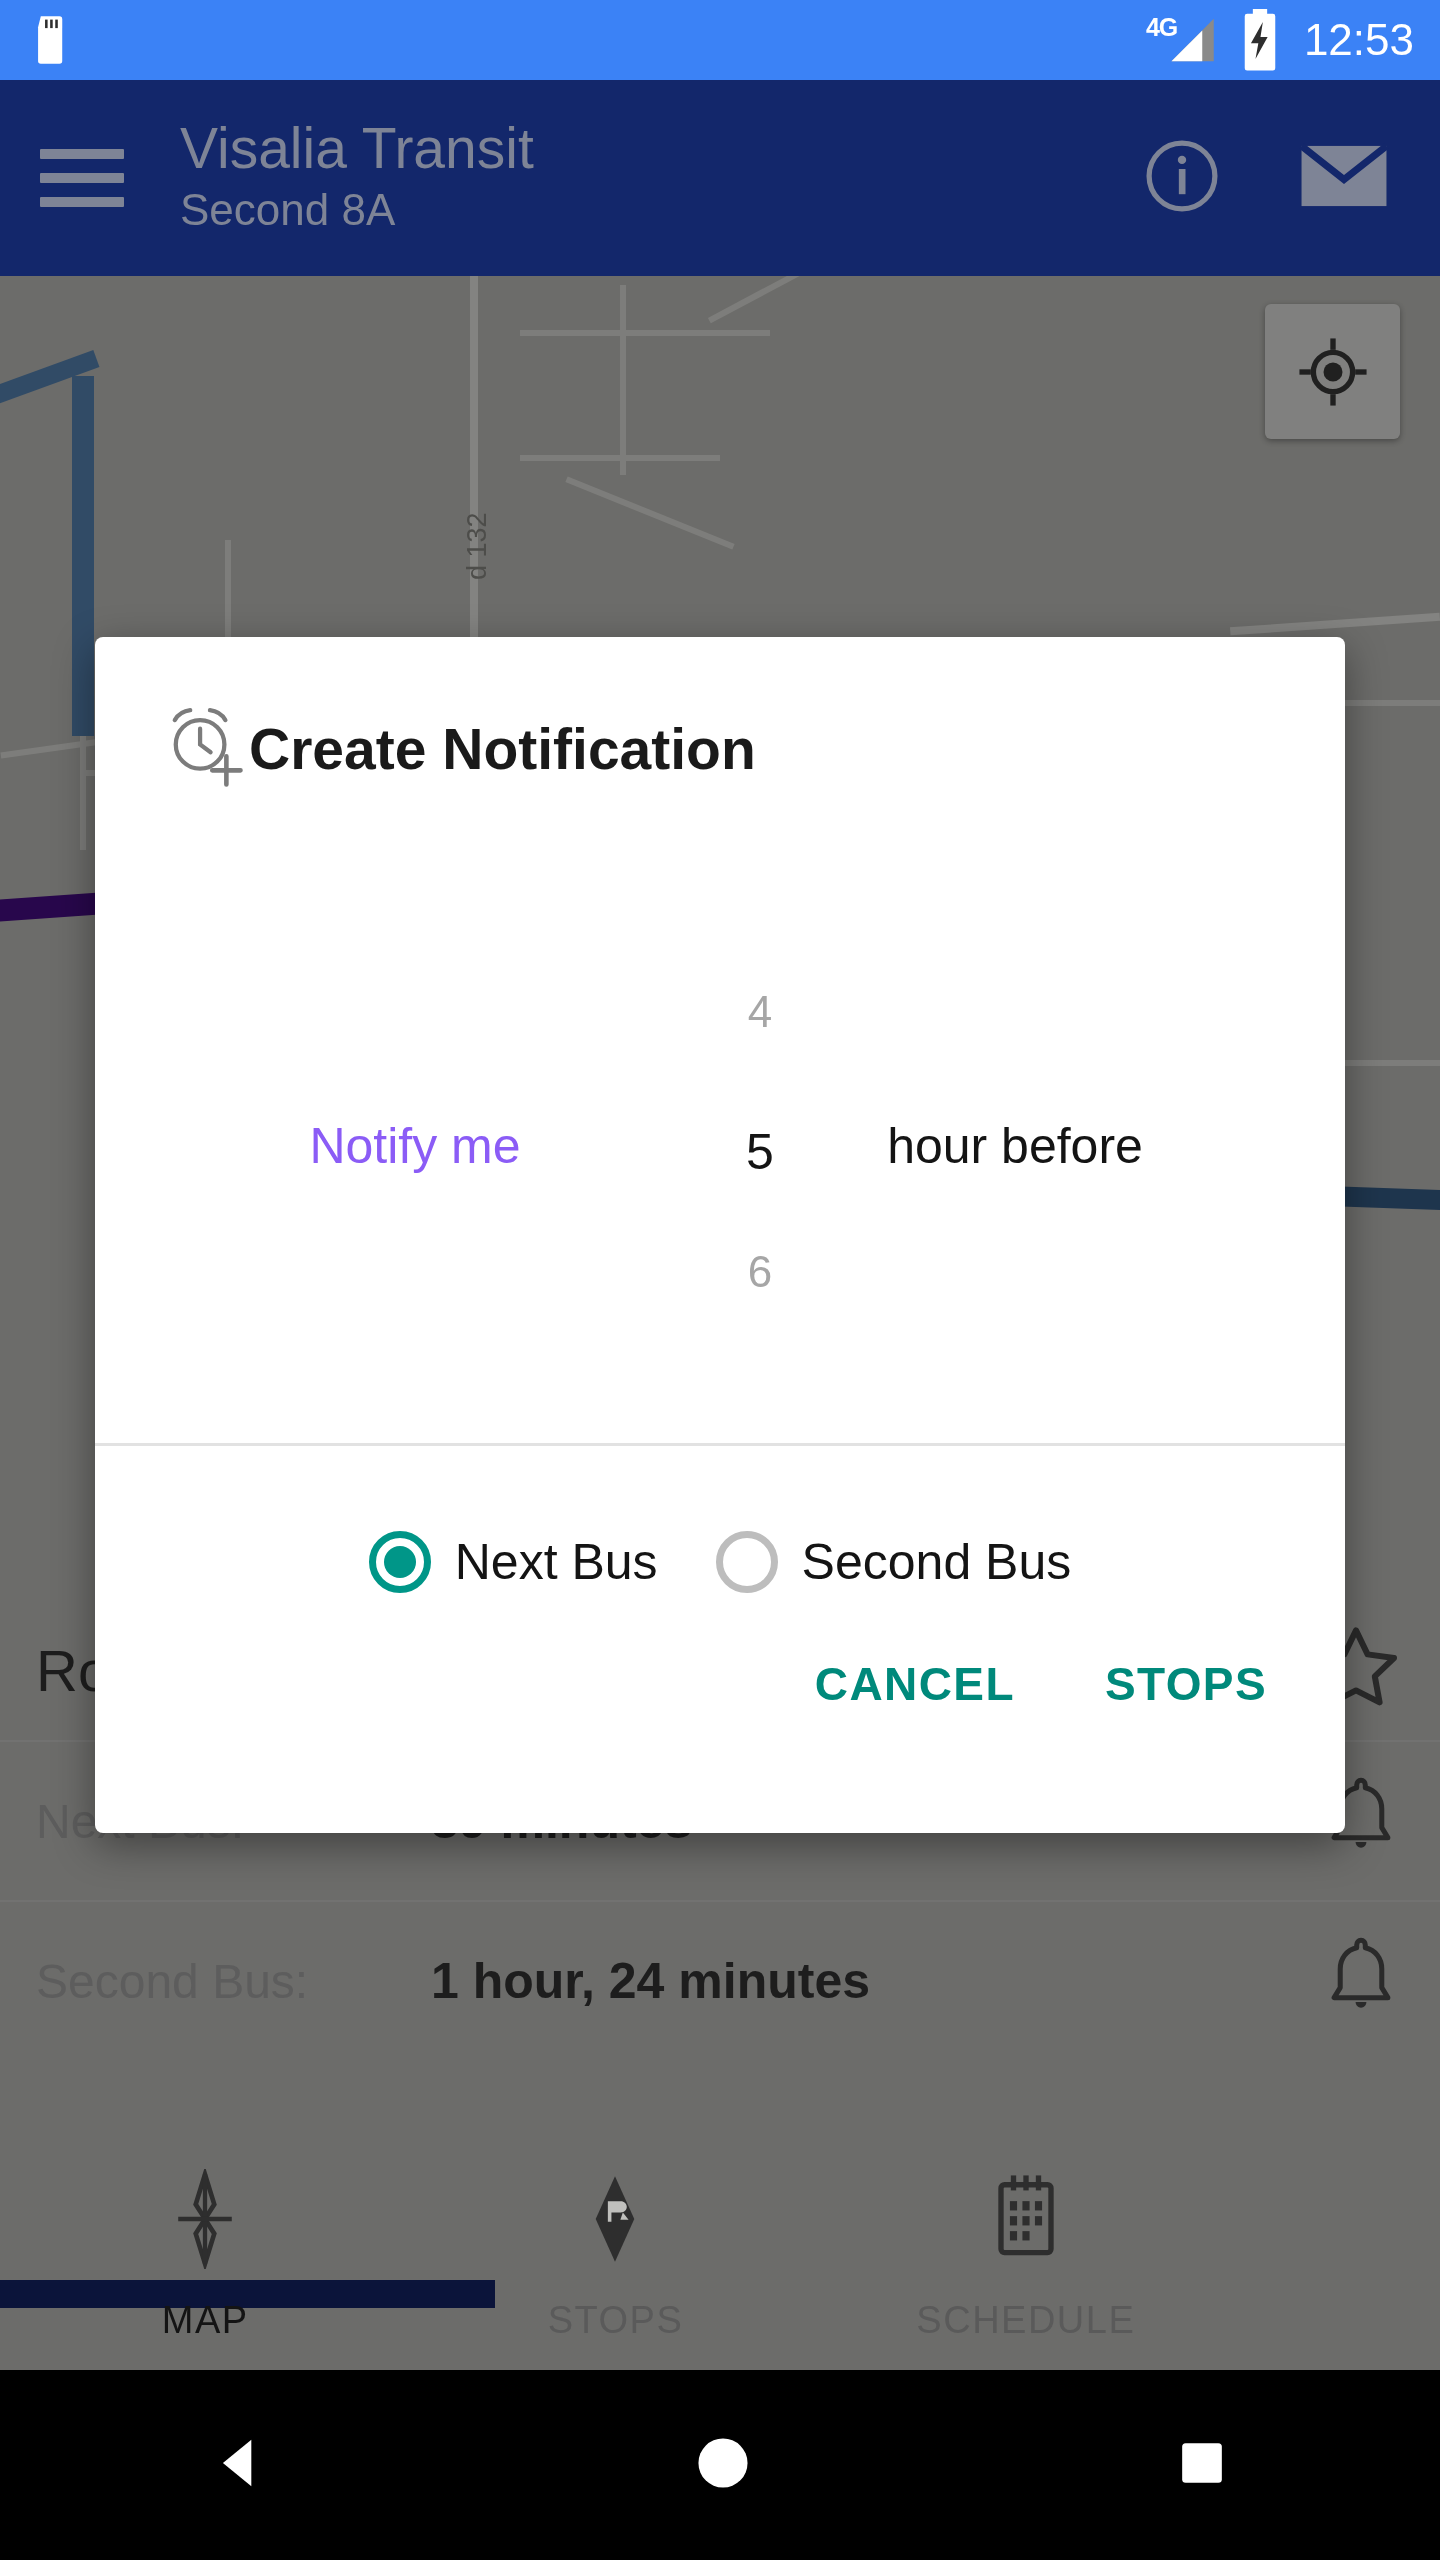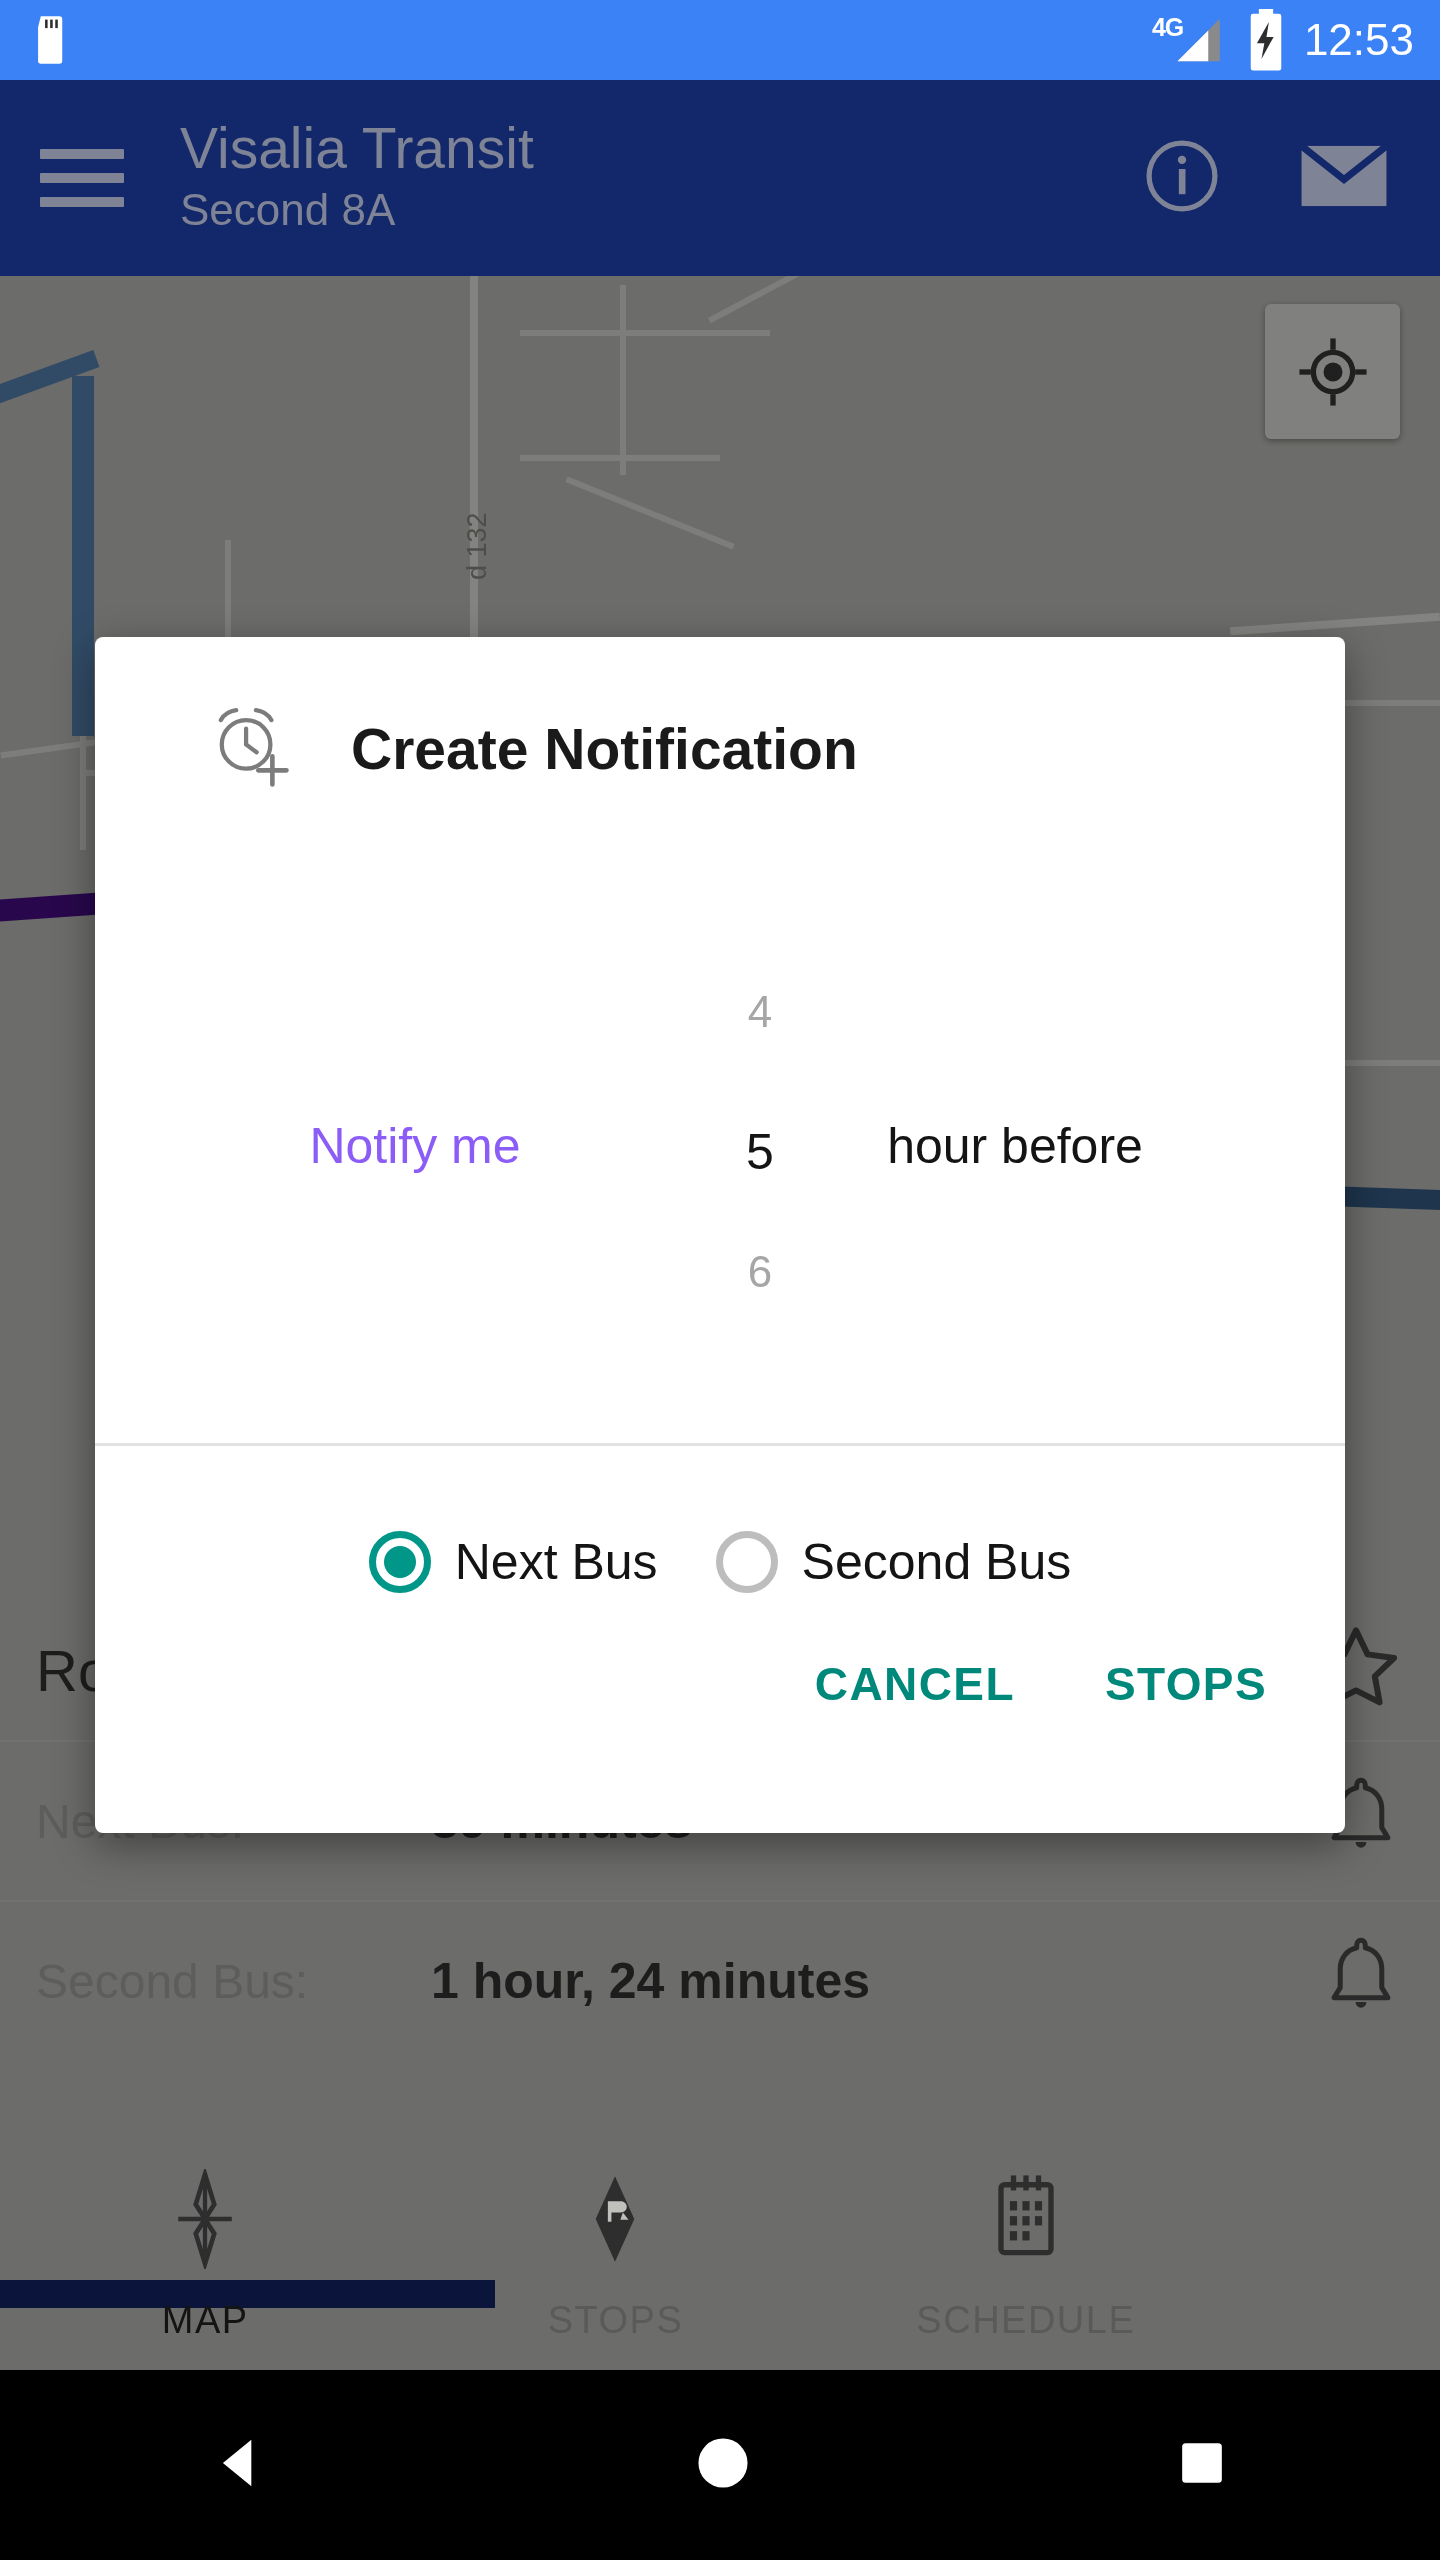--- a/index.html
+++ b/index.html
@@ -18,21 +18,21 @@
     padding:0 26px 0 34px;
   }
   #sd-icon{ width:34px; height:48px; }
   .status-right{ margin-left:auto; display:flex; align-items:center; gap:16px; }
   #signal-wrap{ position:relative; width:78px; height:50px; }
   #signal-4g{
     position:absolute; left:2px; top:-2px;
     font-size:25px; font-weight:bold; color:#fff; letter-spacing:-1px;
   }
   #status-time{
-    color:#fff; font-size:44px; letter-spacing:0px; margin-left:0;
+    color:#fff; font-size:44px; letter-spacing:0px; margin-left:6px;
     font-weight:400;
   }
 
   
   #map{
     position:absolute; left:0; top:80px; width:1440px; height:2290px;
     background:#c8c8c4; overflow:hidden;
   }
   .road{ position:absolute; background:#e8e8e4; }
   .road-major{ position:absolute; background:#f2f2ee; }
@@ -130,21 +130,21 @@
   }
 
   
   #dialog{
     position:absolute; left:95px; top:637px; width:1250px; height:1196px;
     background:#fff; border-radius:8px;
     box-shadow:0 12px 40px rgba(0,0,0,.40);
     overflow:hidden;
   }
   #dialog-header{
-    display:flex; align-items:center; padding:66px 0 0 114px; gap:56px;
+    display:flex; align-items:center; padding:66px 0 0 68px; 
   }
   #dialog-title{ font-size:57px; color:#1a1a1a; font-weight:bold; }
   #picker-area{
     position:absolute; left:0; top:200px; width:1250px; height:606px;
   }
   #notify-label{
     position:absolute; left:155px; top:280px; width:330px;
     text-align:center; font-size:50px; color:#8b5cf6;
   }
   #mins-label{

